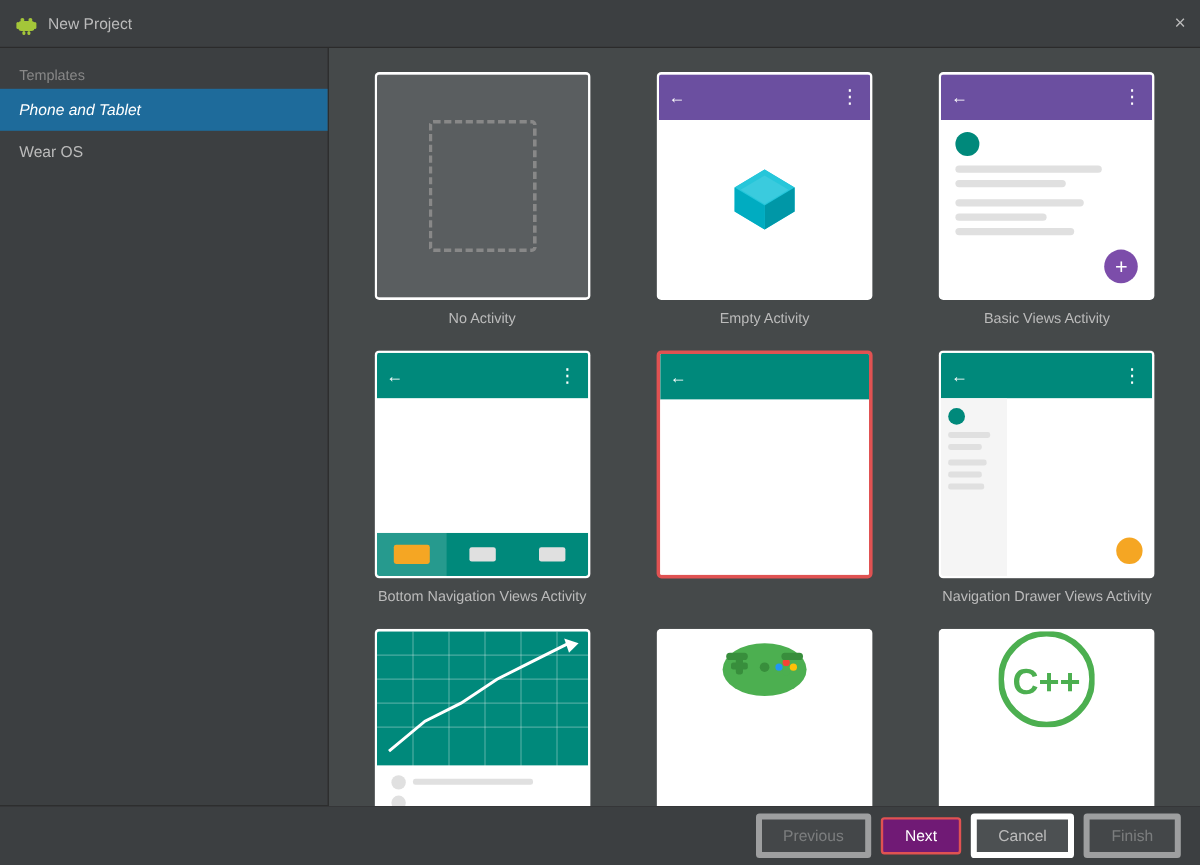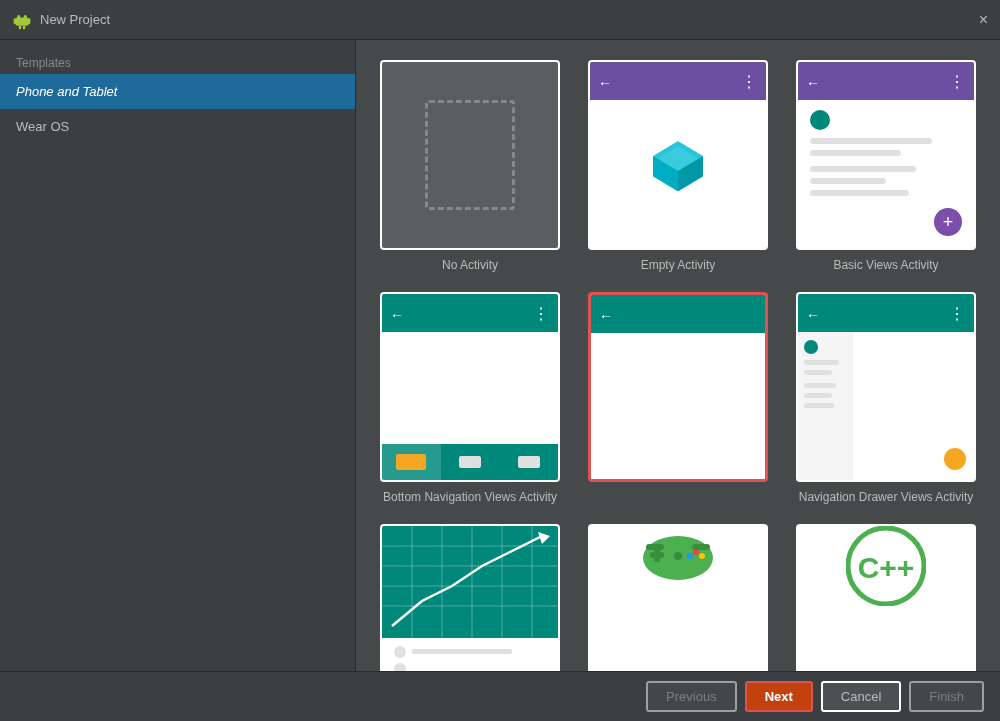--- a/index.html
+++ b/index.html
@@ -43,21 +43,21 @@
 
     
     .main-content {
       display: flex;
       flex: 1;
       overflow: hidden;
     }
 
     
     .sidebar {
-      width: 356px;
+      width: 274px;
       background: #3c3f41;
       border-right: 1px solid #2b2b2b;
       flex-shrink: 0;
       padding-top: 8px;
     }
     .sidebar-label {
       color: #888;
       font-size: 12px;
       padding: 8px 16px 4px;
       text-transform: none;
@@ -310,29 +310,29 @@
       justify-content: flex-end;
       padding: 0 16px;
       gap: 8px;
       flex-shrink: 0;
     }
     .btn {
       padding: 6px 18px;
       border-radius: 3px;
       font-size: 13px;
       cursor: pointer;
-      border: 2px solid #ffffff;
+      border: 5px solid #ffffff;
       background: #4c5052;
       color: #bbb;
     }
     .btn.primary {
-      background: #c2410c;
+      background: #701a75;
       border: 2px solid #e05252;
       color: #fff;
-      font-weight: bold;
+      font-weight: normal;
     }
     .btn:disabled {
       opacity: 0.5;
       cursor: not-allowed;
     }
 
     
     .android-icon {
       display: inline-flex;
       align-items: center;

